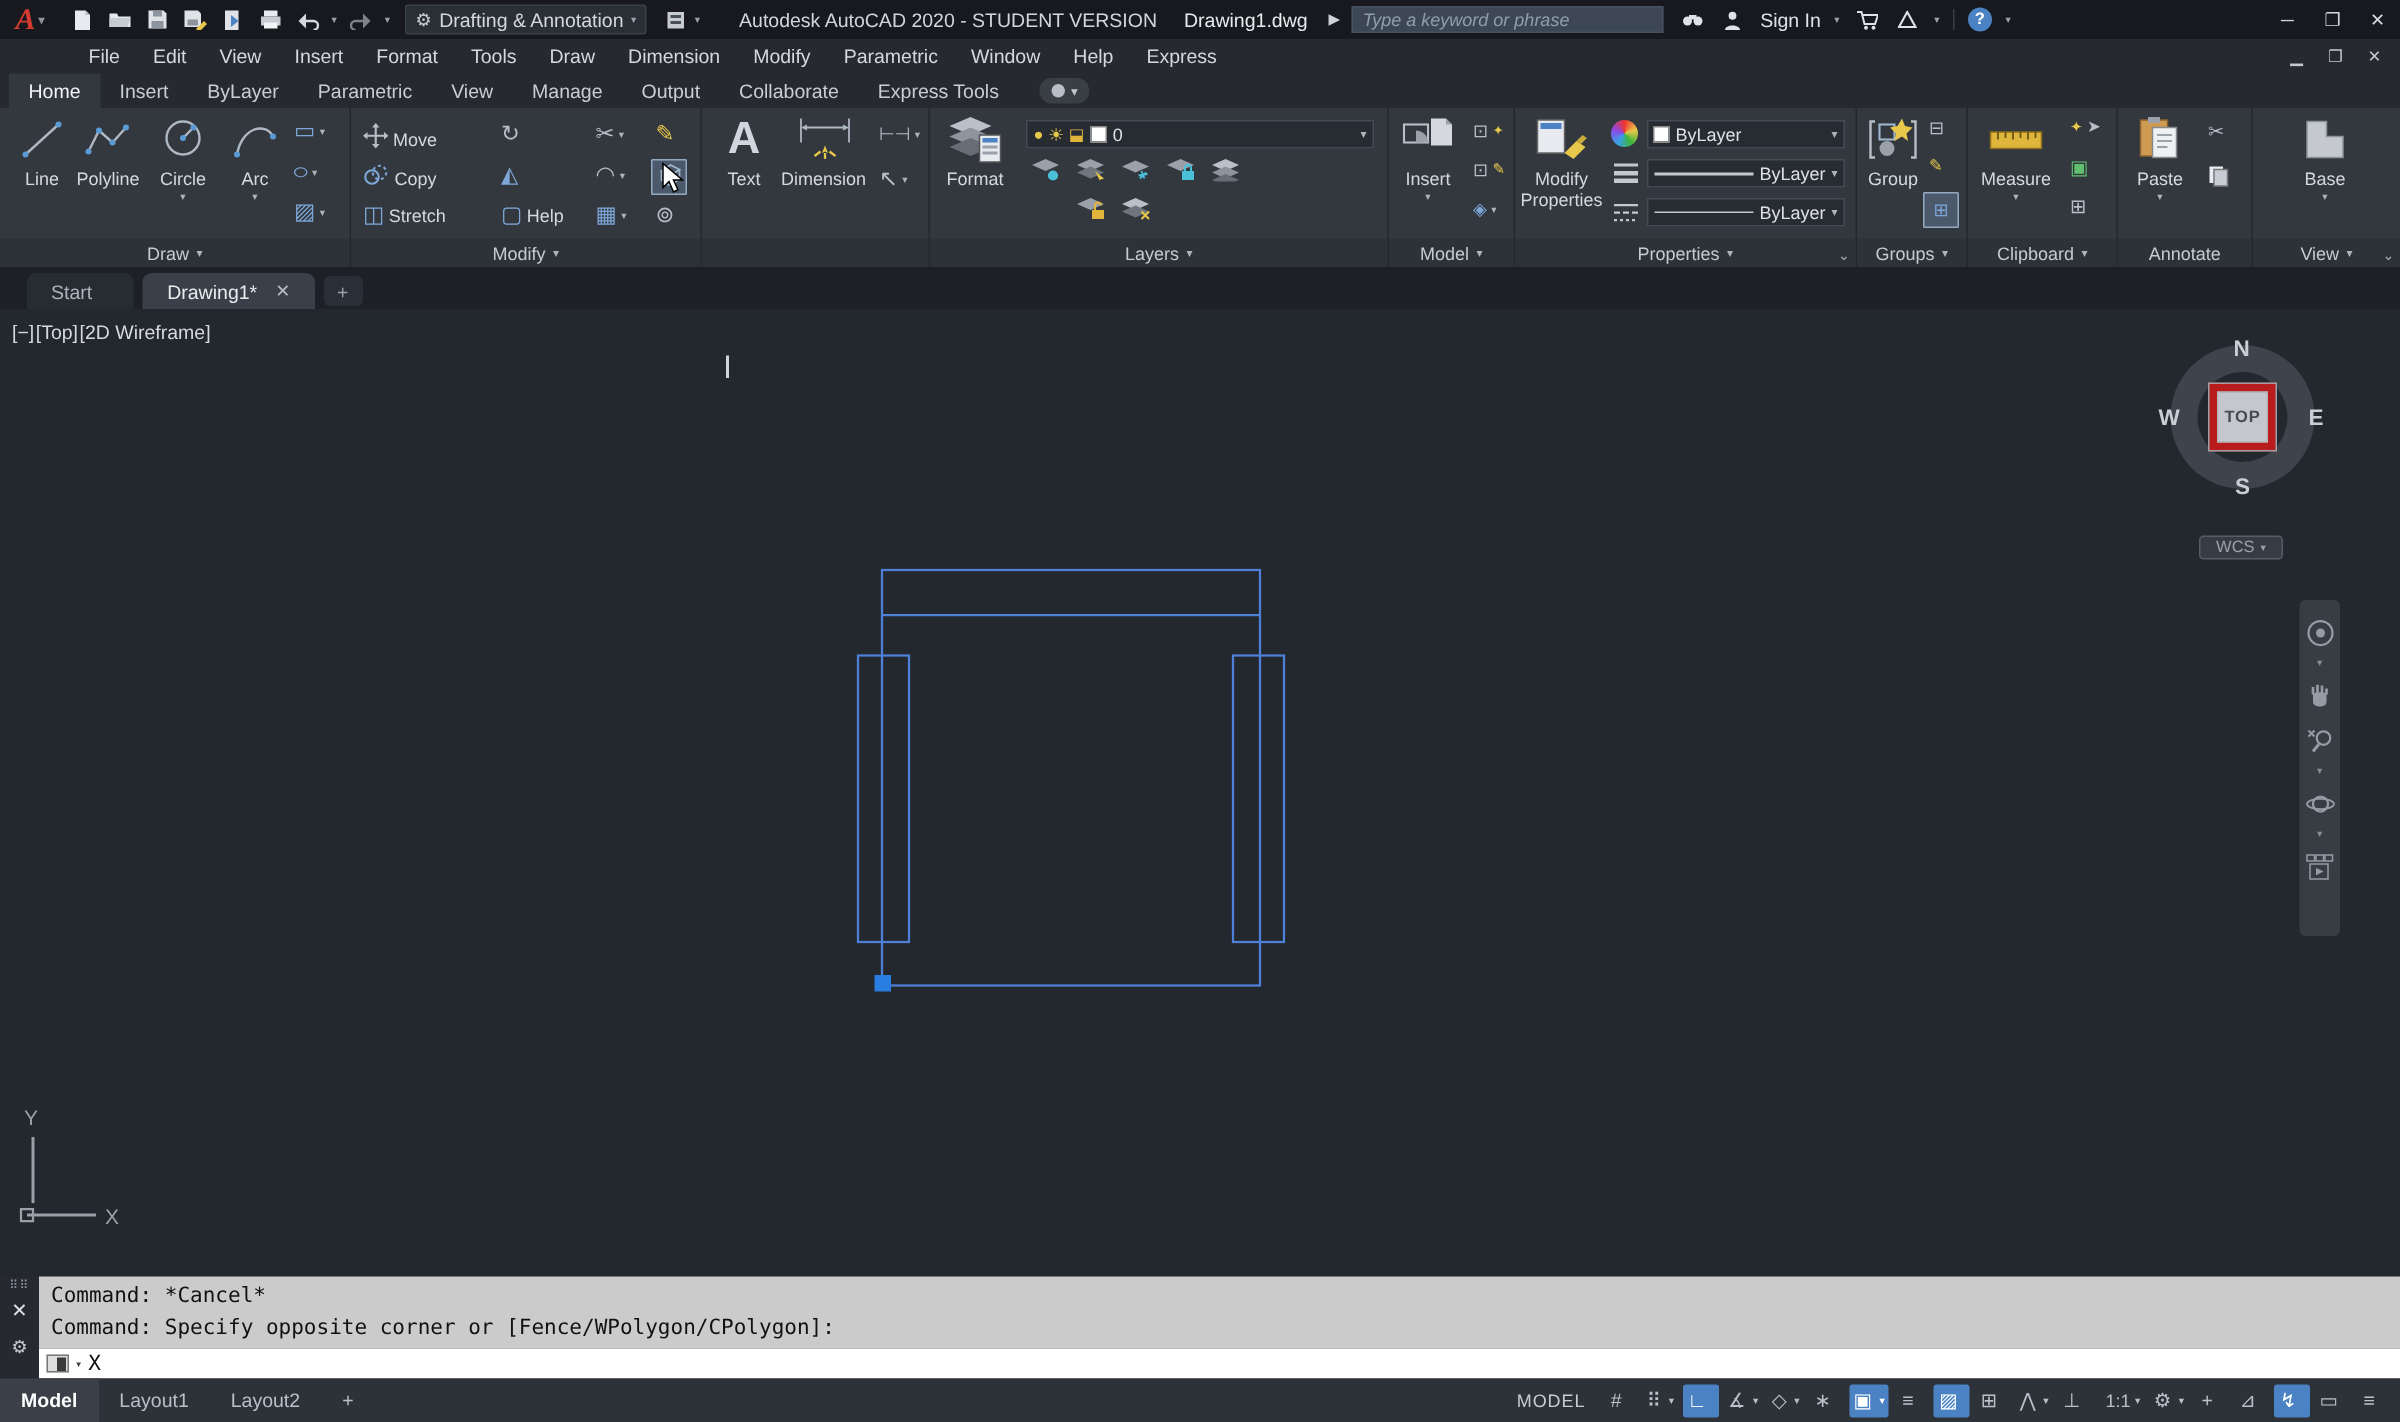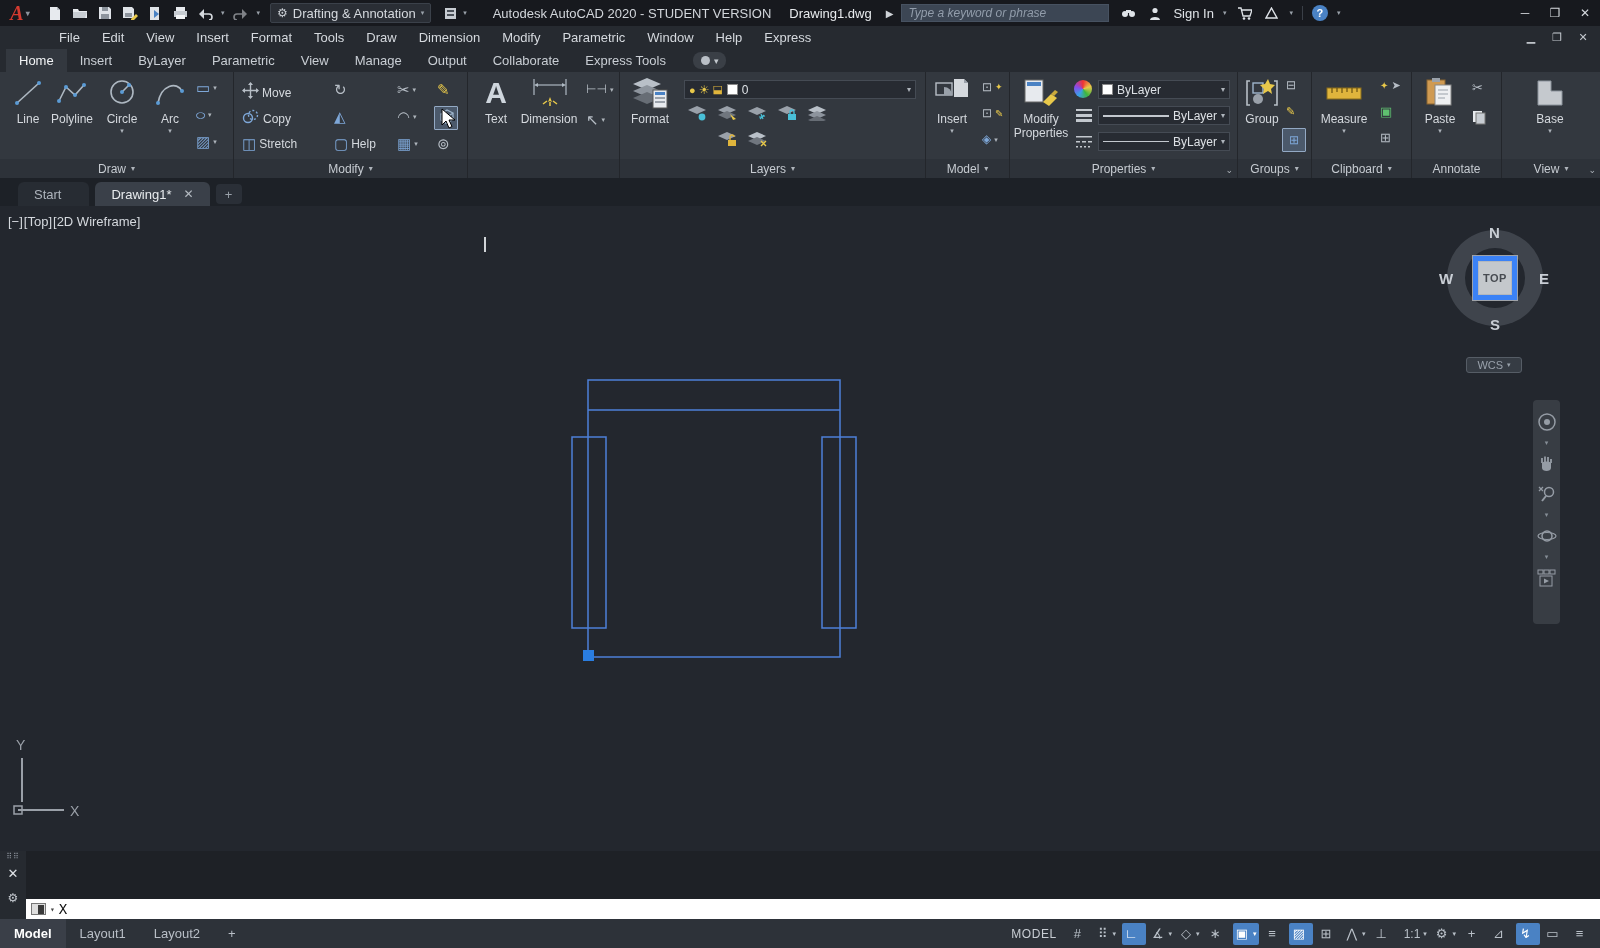--- a/index.html
+++ b/index.html
@@ -91,21 +91,21 @@
   .vp-label { position:absolute; left:8px; top:8px; color:#d5d9de; font-size:13px; display:flex; }
   .vp-label span { margin-right:1px; }
   #drawing-svg { position:absolute; left:0; top:0; }
   .textcursor { position:absolute; left:484px; top:31px; width:2px; height:15px; background:#d0d4d8; }
 
   .viewcube { position:absolute; left:1443px; top:20px; width:104px; height:104px; }
   .vc-ring { position:absolute; left:4px; top:4px; width:96px; height:96px; border-radius:50%;
     background:rgba(98,104,112,.45); }
   .vc-hole { position:absolute; left:22px; top:22px; width:60px; height:60px; border-radius:50%;
     background:#23272e; }
-  .vc-top { position:absolute; left:29px; top:29px; width:46px; height:46px; background:#3b82f6;
+  .vc-top { position:absolute; left:29px; top:29px; width:46px; height:46px; background:#b91c1c;
     border:1px solid #9ea2a8; display:flex; align-items:center; justify-content:center; }
   .vc-top-inner { width:34px; height:34px; border:1px solid #b4b8bd; background:#c4c8cc;
     display:flex; align-items:center; justify-content:center; font-size:11px; font-weight:bold;
     color:#474b51; letter-spacing:.5px; }
   .vc-letter { position:absolute; color:#c9ced5; font-weight:bold; font-size:15px; }
   .wcs-pill { position:absolute; left:1466px; top:151px; width:56px; height:16px; background:#363c44;
     border:1px solid #565d66; border-radius:3px; color:#99a1ab; font-size:11px; display:flex;
     align-items:center; justify-content:center; gap:4px; }
   .wcs-pill .c { font-size:7px; }
 
@@ -855,20 +855,25 @@
         <path d="M1 1v16l4-4 3 7 3-1.5L8 12h6z" fill="#fff" stroke="#000" stroke-width="1"></path>
       </svg>
   </div>
 
   <div class="cmd">
     <div class="cmd-rail">
       <span class="grip">⠿⠿</span>
       <span class="x">✕</span>
       <span class="wrench">⚙</span>
     </div>
+    <div class="cmd-hist">
+
+    <div>Command: *Cancel*</div>
+        <div>Command: Specify opposite corner or [Fence/WPolygon/CPolygon]:</div>
+      </div>
     <div class="cmd-input">
       <span class="ci-ico"></span>
       <span class="ci-caret">▾</span>
       <span>X</span>
     </div>
   </div>
 
   <div class="statusbar">
     <span style="display:flex">
 

